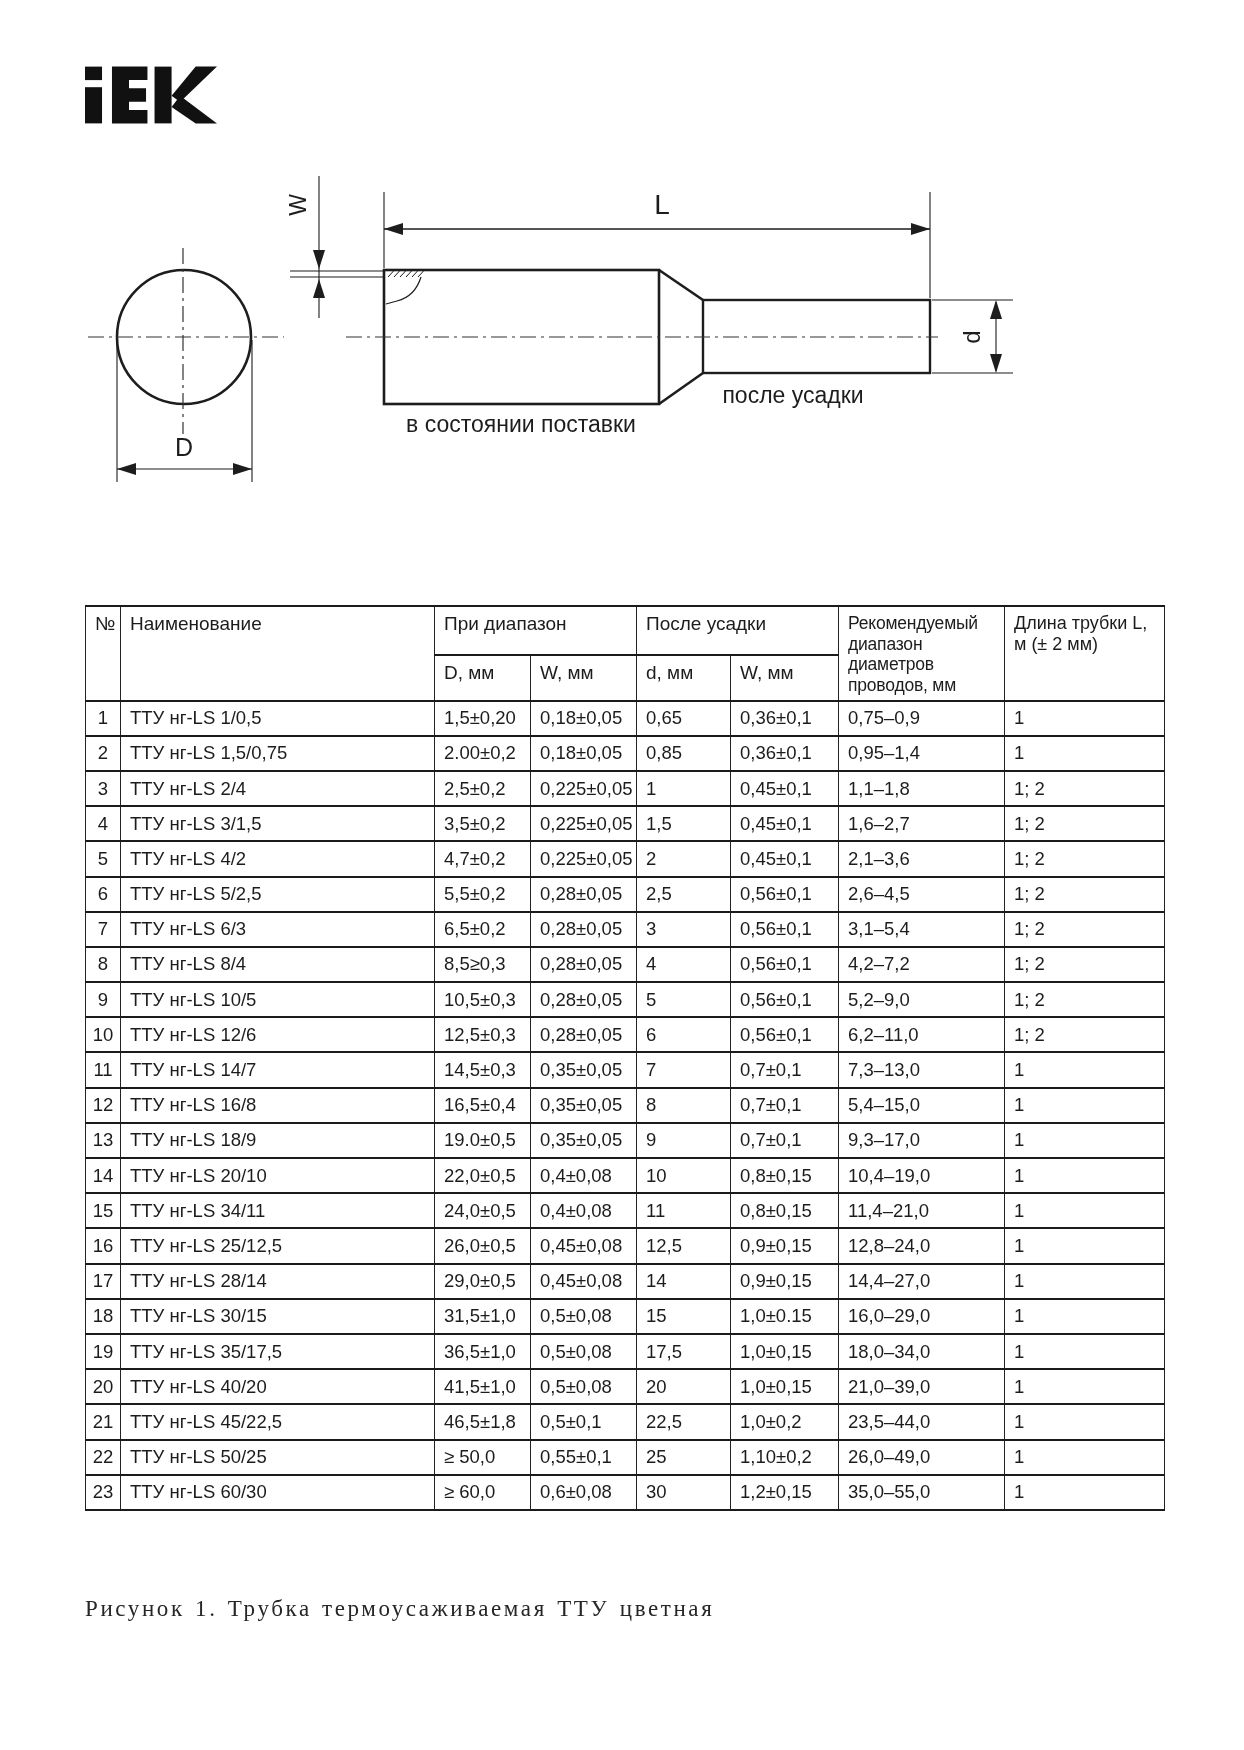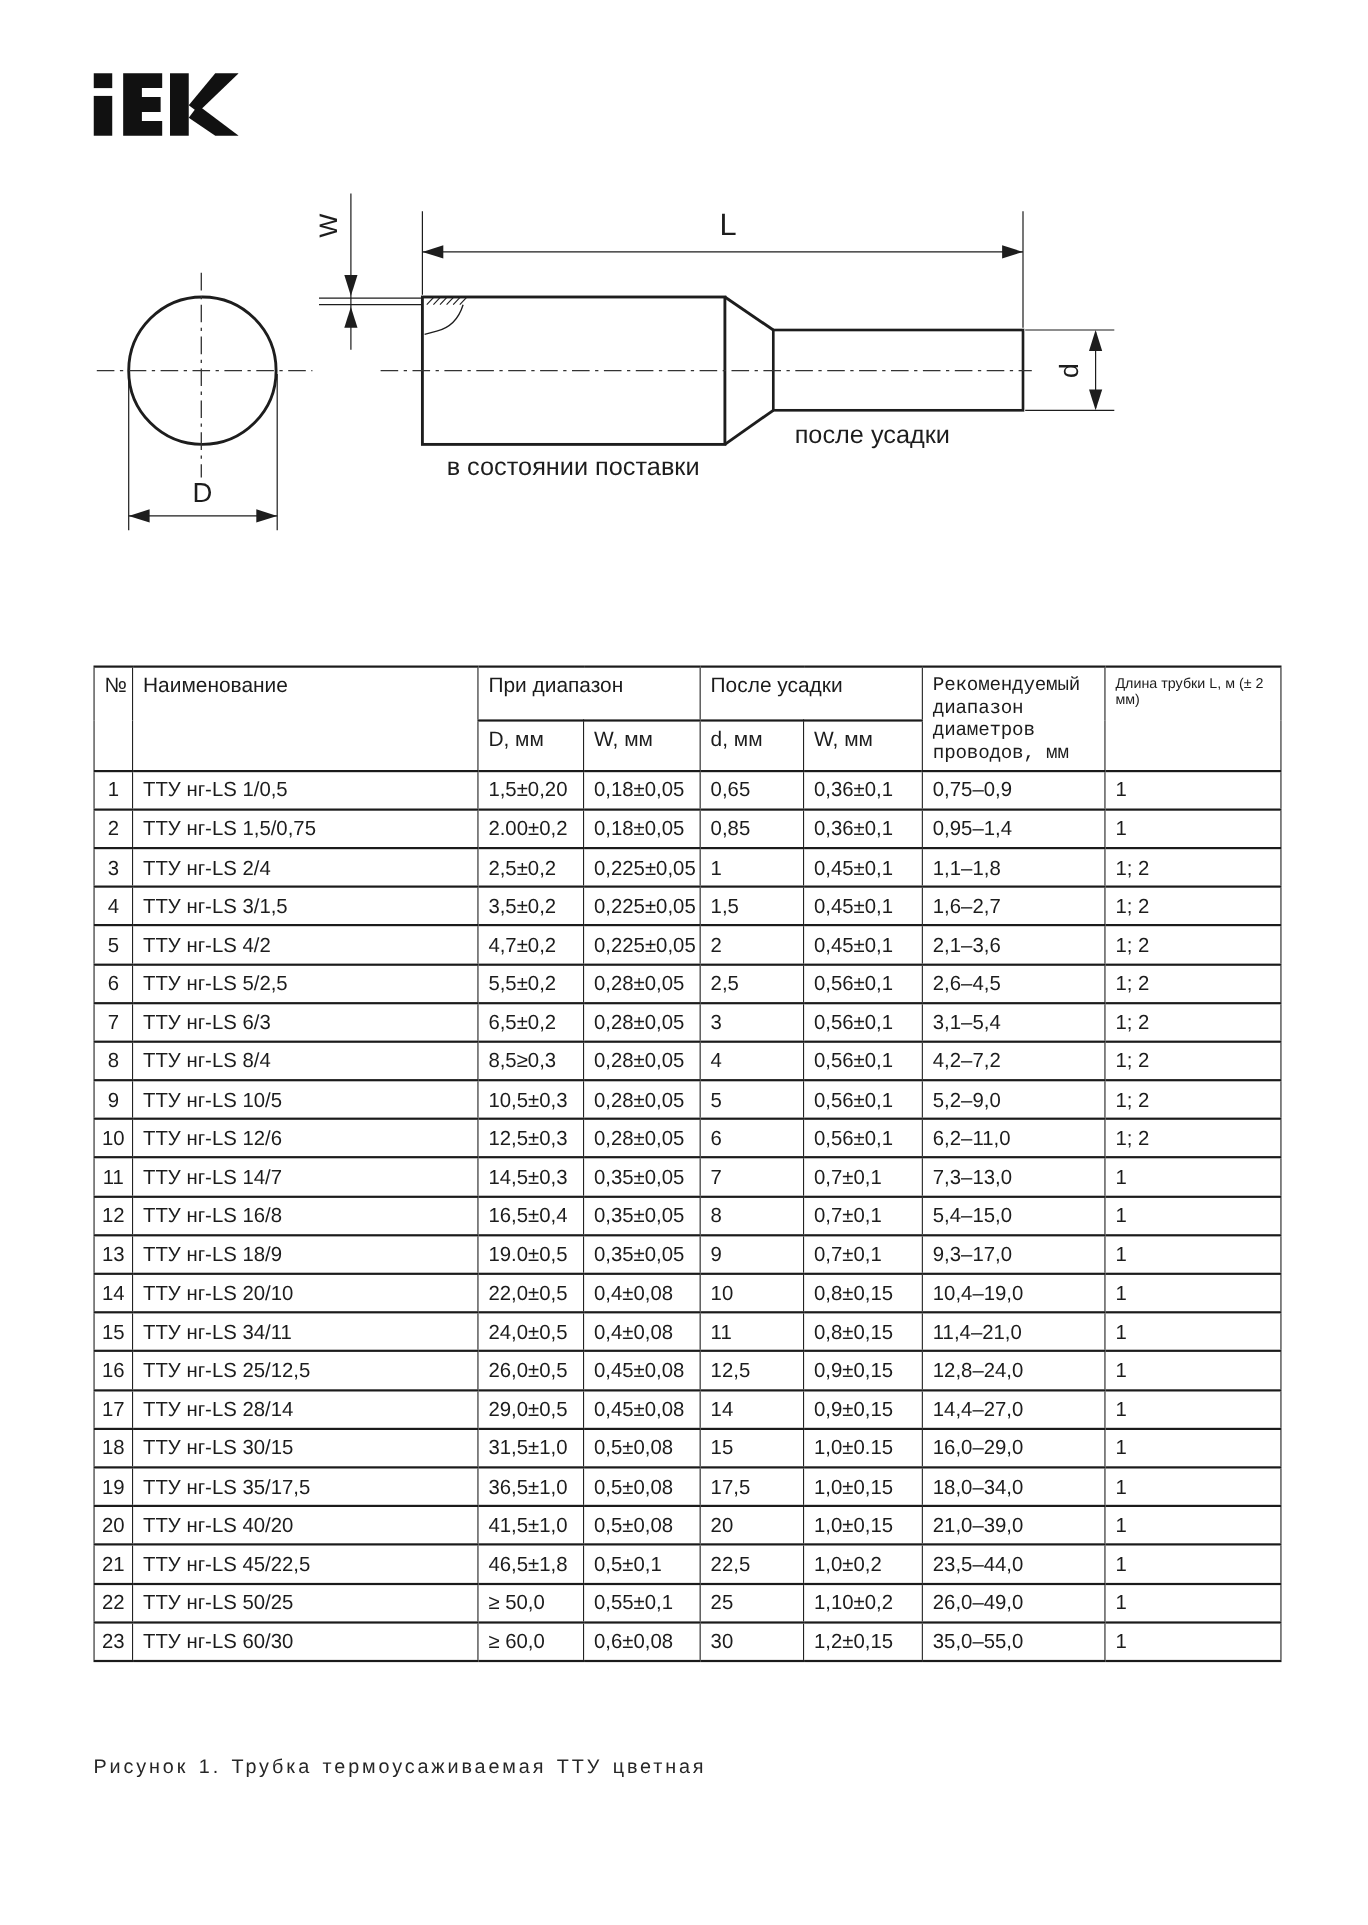--- a/index.html
+++ b/index.html
@@ -32,37 +32,38 @@
     overflow:hidden;
     white-space:nowrap;
   }
   table.spec thead th{
     font-size:19px;
     line-height:1.18;
     vertical-align:top;
     padding:6px 4px 4px 9px;
     white-space:normal;
   }
-  table.spec thead th.hdr-range{font-size:17.5px;letter-spacing:-0.2px;font-family:Liberation Mono, monospace;}
-  table.spec thead th.hdr-len{font-size:13px;}
+  table.spec thead th.hdr-range{font-size:17.5px;letter-spacing:-0.2px;}
+  table.spec thead th.hdr-len{font-size:18px;}
   table.spec thead tr.hrow1{height:37px;}
   table.spec thead tr.hrow2{height:33px;}
   table.spec tbody tr{height:35.2px;}
   table.spec tbody td{
     font-size:18.5px;
     vertical-align:middle;
     padding:1px 4px 1px 9px;
   }
   table.spec tbody td.num{text-align:center;padding:1px 2px;}
   .caption{
     position:absolute;left:85px;top:1596px;
-    font-size:18px;
+    font-size:23px;
     letter-spacing:2.6px;
     word-spacing:2px;
     color:#262626;
+    font-family:Liberation Serif, serif;
   }
 </style>
 </head>
 <body>
 
 <div class="page">
 
   <svg class="logo-svg" width="132" height="78" viewBox="0 0 186 80" aria-label="IEK">
     <g fill="#111111">
       <rect x="0" y="0" width="24" height="19"></rect>

